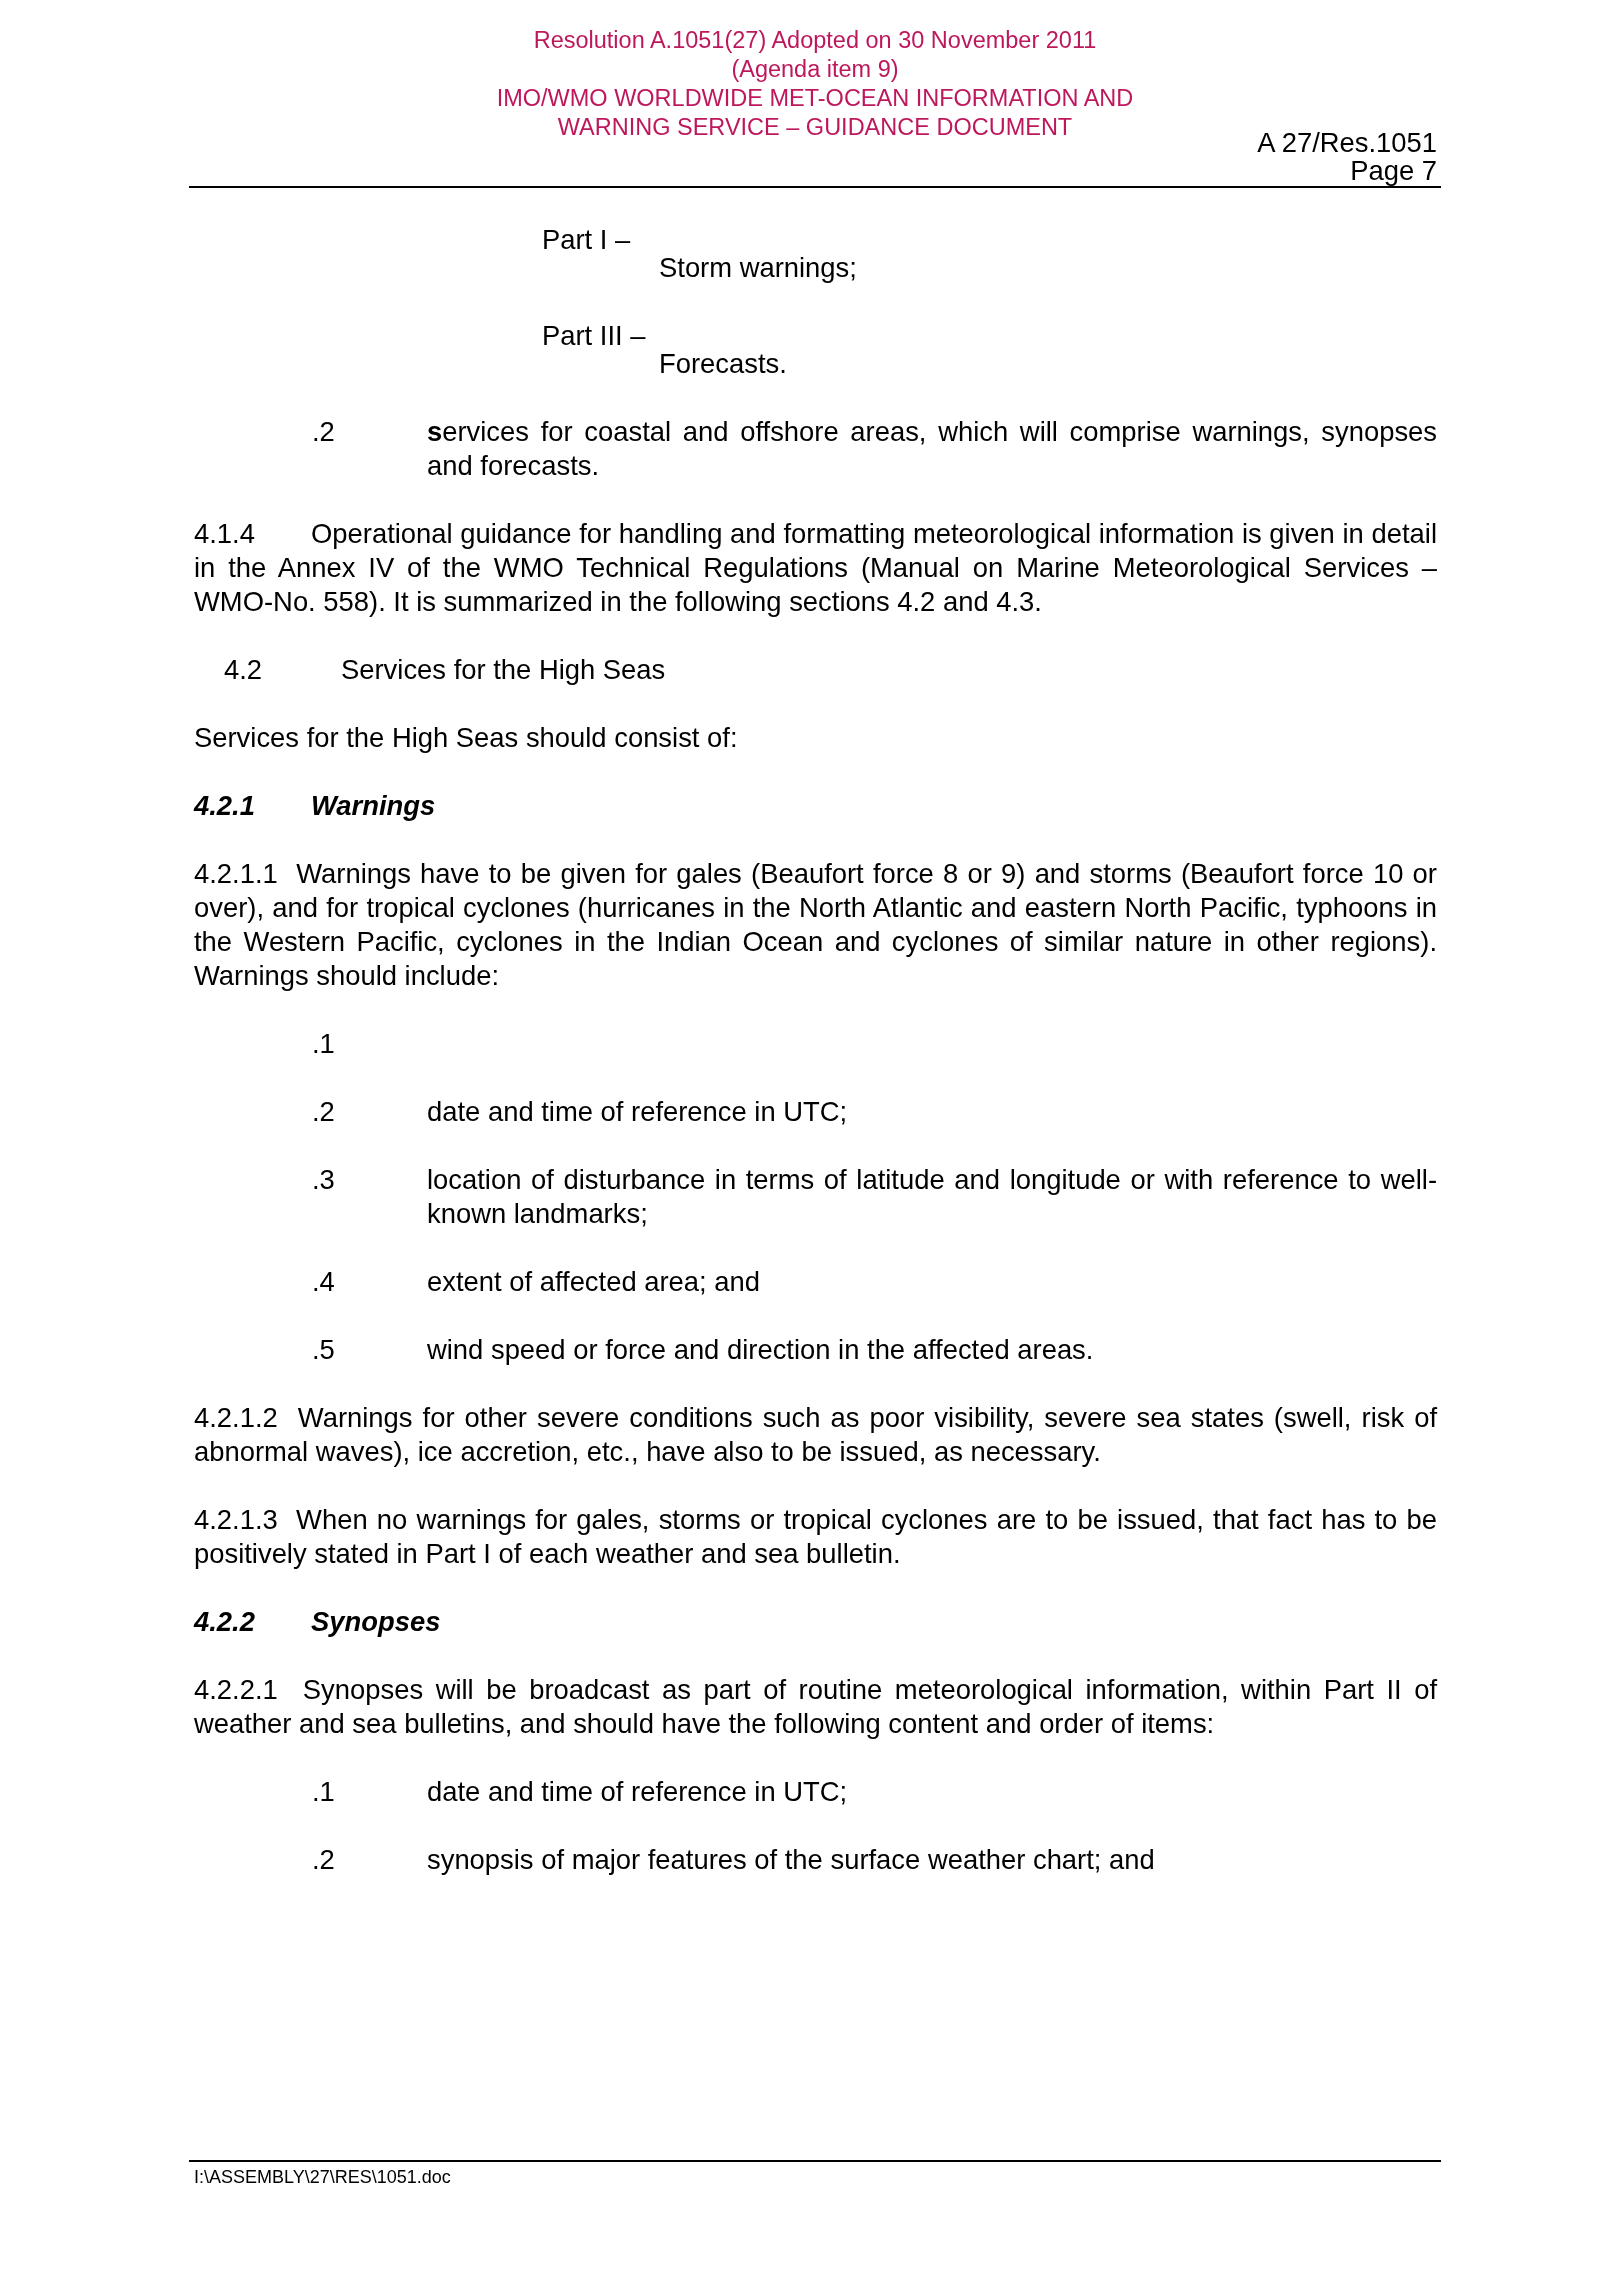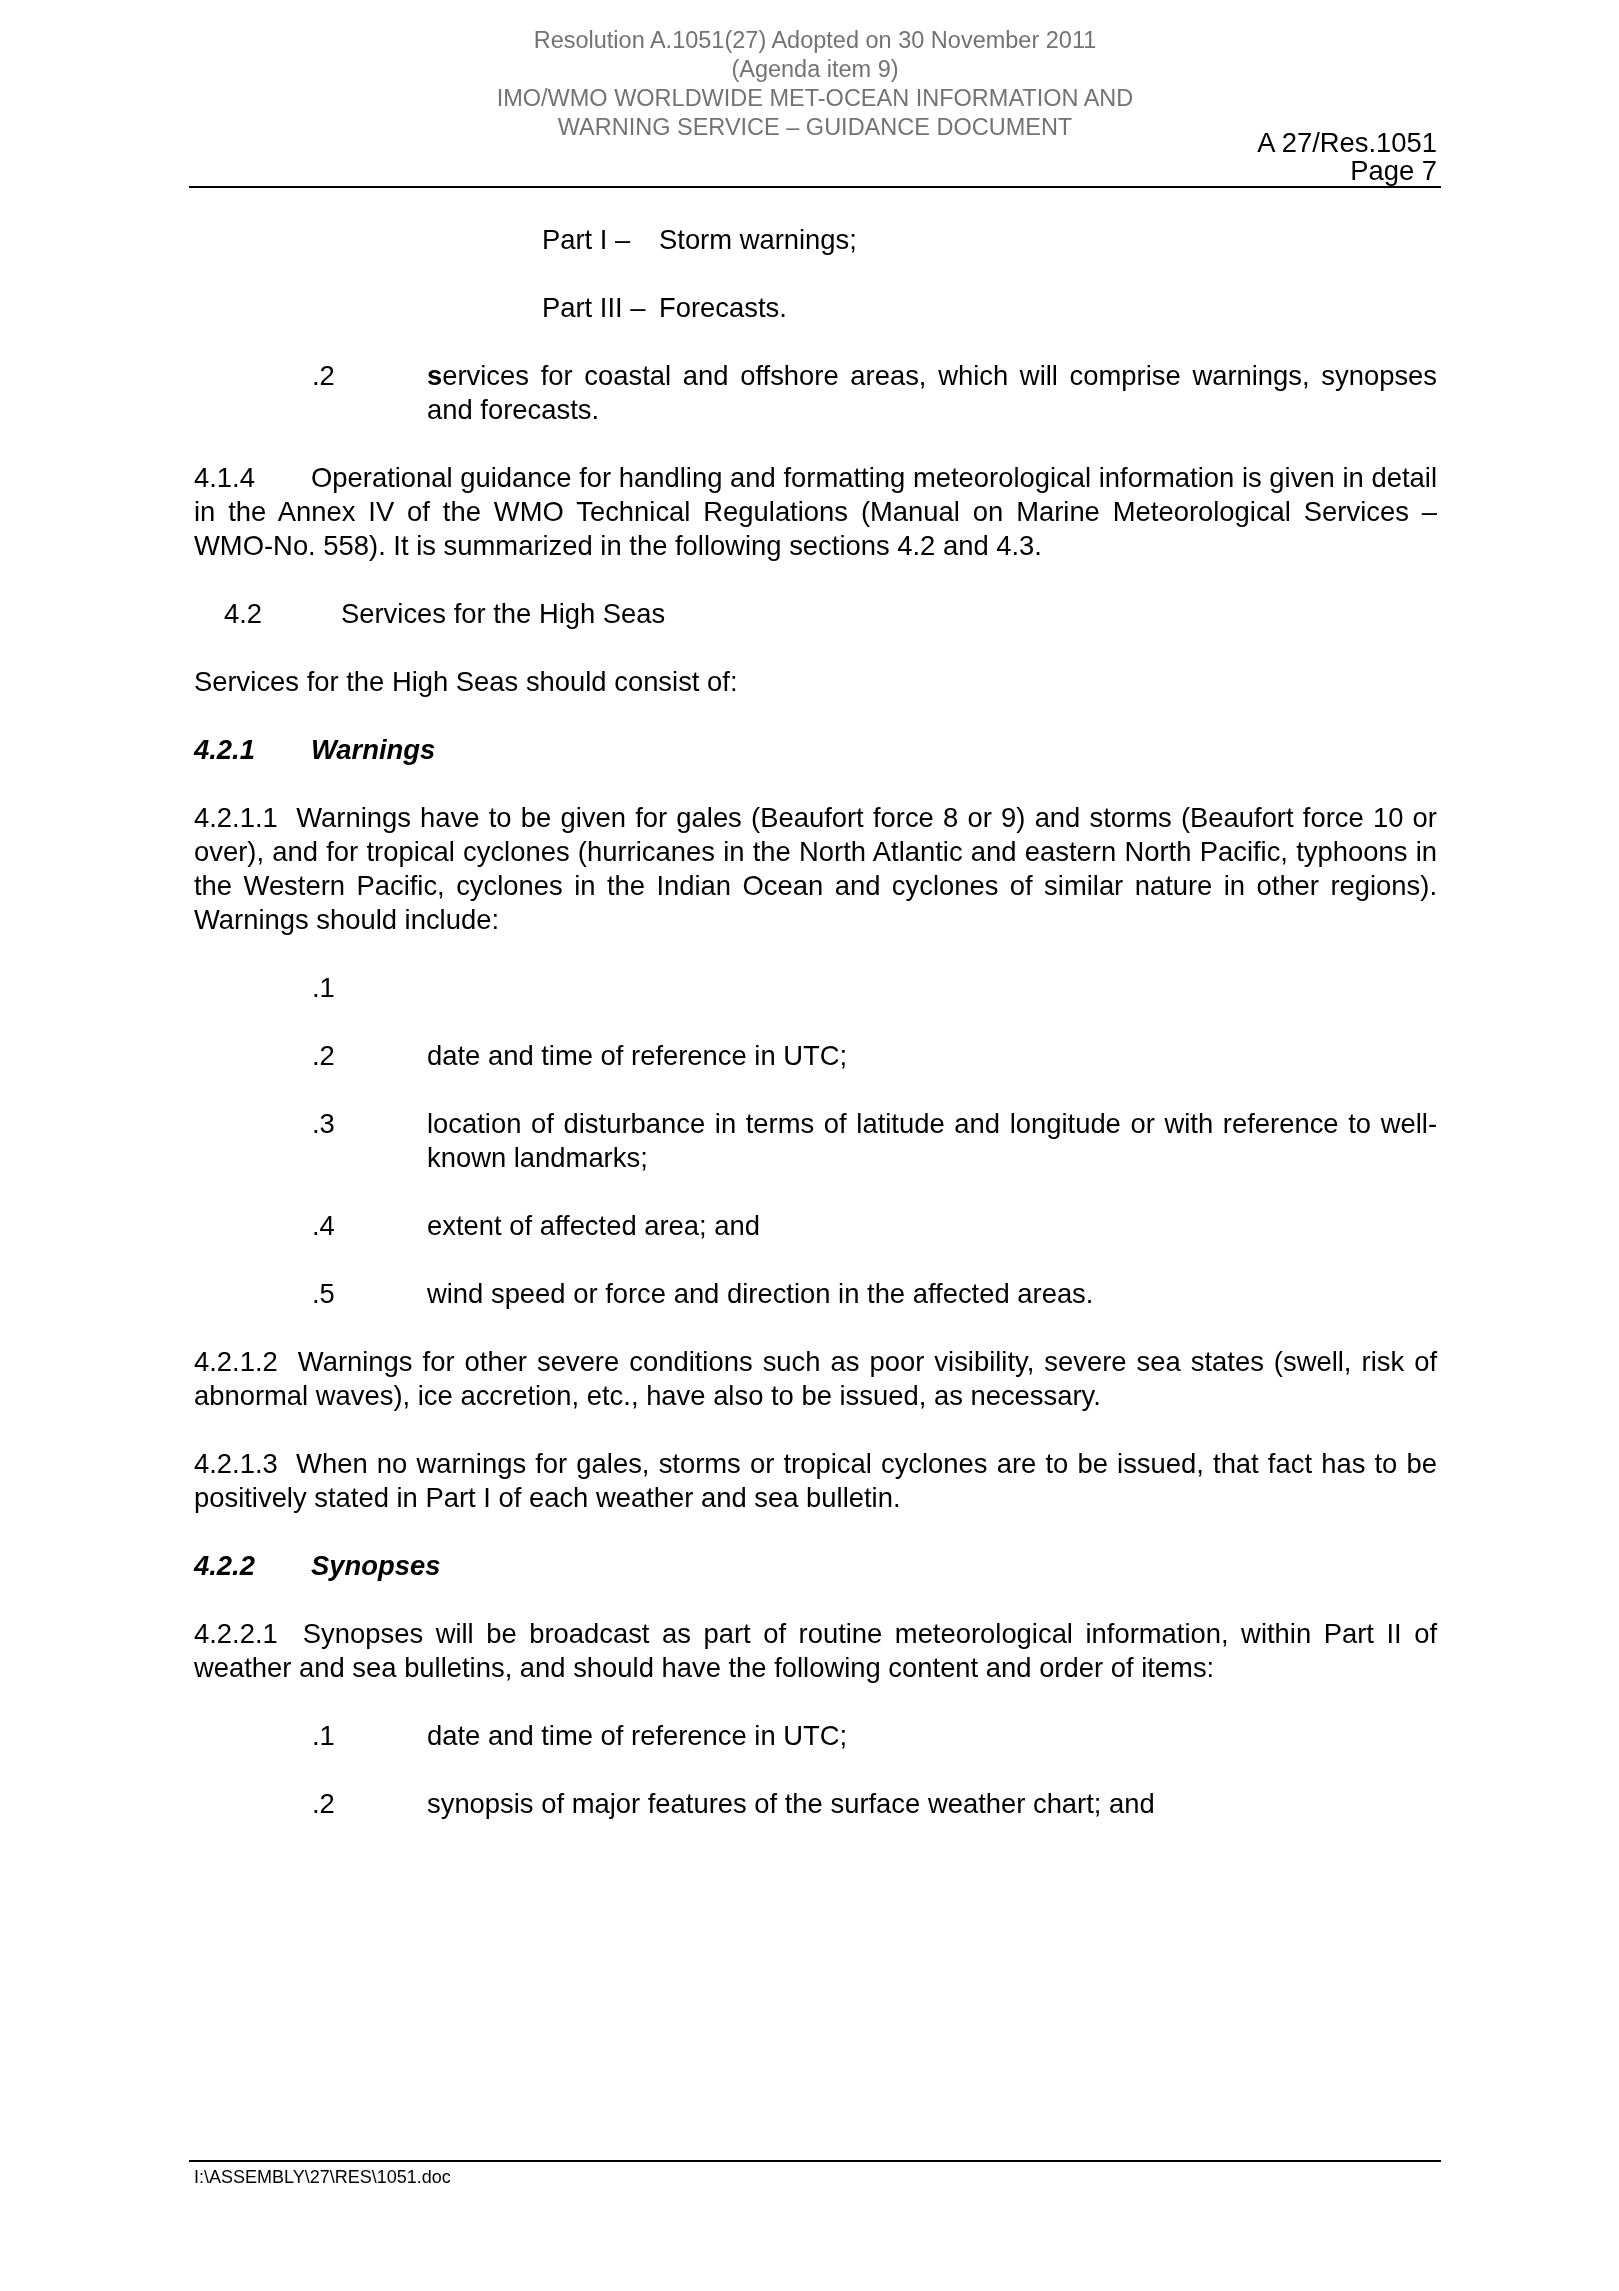--- a/index.html
+++ b/index.html
@@ -1,34 +1,34 @@
 <!DOCTYPE html>
 <html><head>
   <meta charset="utf-8">
   <style>
     html, body { margin: 0; padding: 0; background: #ffffff; }
     body { width: 1619px; height: 2292px; position: relative; overflow: hidden;
            font-family: "Liberation Sans", sans-serif; color: #000; }
     .hdr-center { position: absolute; left: 431px; width: 768px; top: 25.5px; text-align: center;
-                  color: #737373; font-size: 23.5px; line-height: 29px; }
+                  color: #be185d; font-size: 23.5px; line-height: 29px; }
     .hdr-center div { white-space: nowrap; }
     .hdr-right { position: absolute; right: 182px; top: 129px; text-align: right;
                  font-size: 27.4px; line-height: 28px; }
     .rule { position: absolute; left: 189px; width: 1252px; height: 2px; background: #000; }
     .body { position: absolute; left: 194px; width: 1243px; top: 223px;
             font-size: 27.4px; line-height: 34px; }
     .p { margin: 0 0 34px 0; text-align: justify; }
     .p:last-child { margin-bottom: 0; }
     .num { display: inline-block; width: 117px; }
     .sub { display: flex; margin: 0 0 34px 0; padding-left: 118px; }
     .sub .lbl { width: 115px; flex: none; }
     .sub .txt { flex: 1; text-align: justify; }
     .part { display: flex; margin: 0 0 34px 0; padding-left: 348px; }
     .part .lbl { width: 117px; flex: none; white-space: nowrap; }
-    .part .txt { flex: 1; text-align: justify; }
+    .part .txt { flex: 1; text-align: justify; margin-top: 28px; }
     .h-bold { font-weight: normal; margin-left: 30px; }
     .h-bi { font-weight: bold; font-style: italic; }
     .footer-text { position: absolute; left: 194px; top: 2164px; font-size: 18px; line-height: 27.4px; }
     b.s { font-weight: bold; }
   </style>
 </head>
 <body>
 
 <div class="hdr-center">
   <div>Resolution A.1051(27)  Adopted on 30 November 2011</div>

